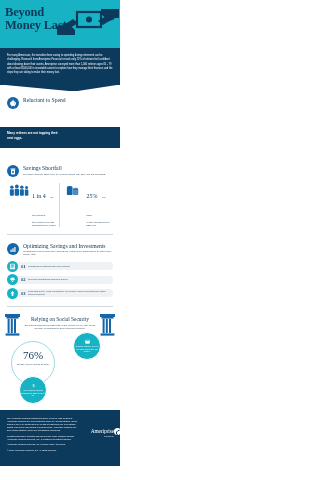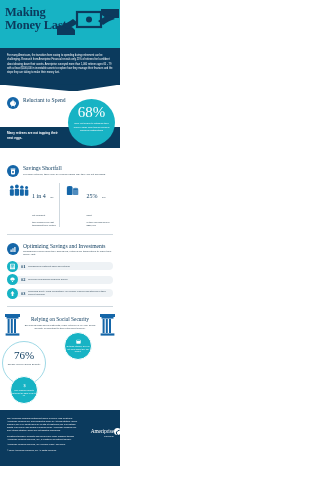--- a/index.html
+++ b/index.html
@@ -135,21 +135,21 @@
   .pillar.right { right: 5px; }
   .pillar svg { width: 100%; height: 100%; display: block; }
   .social-title {
     color: #0b3a5d; font-family: "Liberation Serif", serif;
     font-size: 5.4px; line-height: 6px; padding-top: 2px;
   }
   .social-sub {
     color: #39505f; font-size: 2.45px; line-height: 3.3px;
     width: 74px; margin: 1.5px auto 0 auto;
   }
-  .pct-row { display: flex; justify-content: flex-start; gap: 6px; margin-top: 3px; }
+  .pct-row { display: flex; justify-content: center; gap: 6px; margin-top: 3px; }
   .pct-col { position: relative; width: 48px; }
   .pct-circle {
     width: 44px; height: 44px; border-radius: 50%;
     border: 0.9px solid #9fd9e6; background: #ffffff;
     display: flex; flex-direction: column; align-items: center;
     justify-content: flex-start; padding-top: 8px; margin: 0 auto;
   }
   .pct-big {
     color: #0b3a5d; font-family: "Liberation Serif", serif;
     font-size: 11px; line-height: 11px;
@@ -198,21 +198,21 @@
     transform: rotate(-35deg);
   }
 </style>
 </head>
 <body>
 
 <div class="page">
 
   <div class="header">
     <div class="header-title">
-      <div>Making</div>
+      <div>Beyond</div>
       <div>Money Last</div>
     </div>
     <div class="hands">
       <svg viewBox="0 0 62 34">
         <rect x="20" y="7" width="24" height="15" fill="none" stroke="#0b3a5d" stroke-width="2.2"></rect>
         <circle cx="32" cy="14.5" r="3" fill="#0b3a5d"></circle>
         <path d="M44 4 L62 4 L62 13 L52 13 C48 13 46 11 44 9 Z" fill="#0b3a5d"></path>
         <path d="M52 10 C47 12 44 14 41 16 L46 20 C50 17 54 15 58 14 Z" fill="#0b3a5d"></path>
         <path d="M18 30 L0 30 L0 21 L10 21 C14 21 16 23 18 25 Z" fill="#0b3a5d"></path>
         <path d="M10 24 C15 22 18 20 21 18 L16 14 C12 17 8 19 4 20 Z" fill="#0b3a5d"></path>
@@ -233,24 +233,20 @@
           <path d="M2 9c0-3 2.6-5 6-5s6 2 6 5-2.6 5-6 5-6-2-6-5z" fill="#ffffff"></path>
           <rect x="4" y="12.5" width="1.6" height="2.4" fill="#ffffff"></rect>
           <rect x="10" y="12.5" width="1.6" height="2.4" fill="#ffffff"></rect>
           <rect x="7" y="1.5" width="2" height="3" fill="#ffffff"></rect>
           <circle cx="10.6" cy="8" r="0.8" fill="#1566a8"></circle>
         </svg>
       </span>
       <div class="sec-title">Reluctant to Spend</div>
     </div>
     <div class="band-text">Many retirees are not tapping their nest eggs.</div>
-    <div class="circle-68">
-      <div class="big">68%</div>
-      <div class="cap">have not begun to withdraw their money aside from taking required minimum distributions</div>
-    </div>
   </div>
 
   <div class="section shortfall">
     <div class="sec-head">
       <span class="sec-icon">
         <svg viewBox="0 0 16 16">
           <path d="M4 5h8v8a2 2 0 0 1-2 2H6a2 2 0 0 1-2-2z" fill="#ffffff"></path>
           <rect x="3.2" y="3" width="9.6" height="2" rx="0.6" fill="#ffffff"></rect>
           <circle cx="8" cy="10" r="2" fill="#1566a8"></circle>
         </svg>

